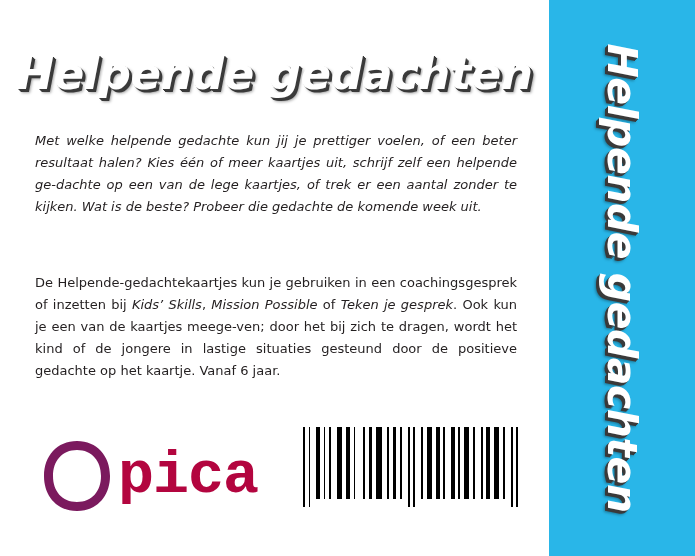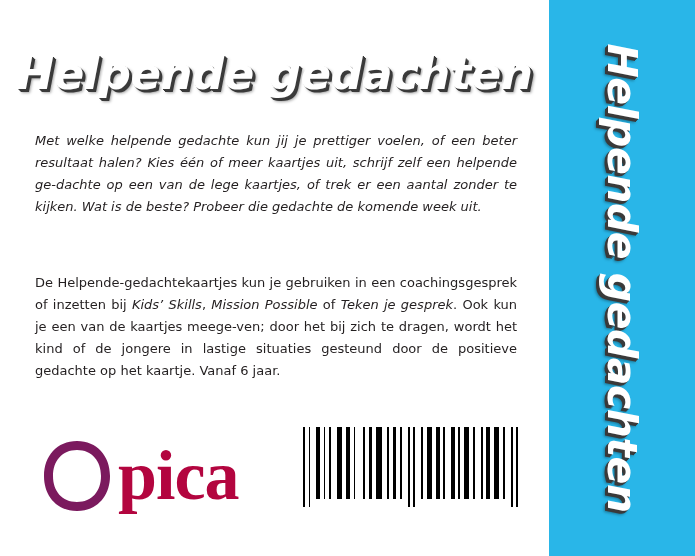--- a/index.html
+++ b/index.html
@@ -111,23 +111,23 @@
     left: 40px;
     top: 437px;
     width: 210px;
     height: 80px;
   }
   .logo svg { display: block; }
   .logo-word {
     position: absolute;
     left: 78px;
     top: 8px;
-    font-family: Liberation Serif, serif;
+    font-family: Liberation Mono, monospace;
     font-weight: bold;
-    font-size: 70px;
+    font-size: 60px;
     color: #b3053f;
     letter-spacing: -1px;
     line-height: 62px;
   }
 
   
   .barcode {
     position: absolute;
     left: 303px;
     top: 427px;

